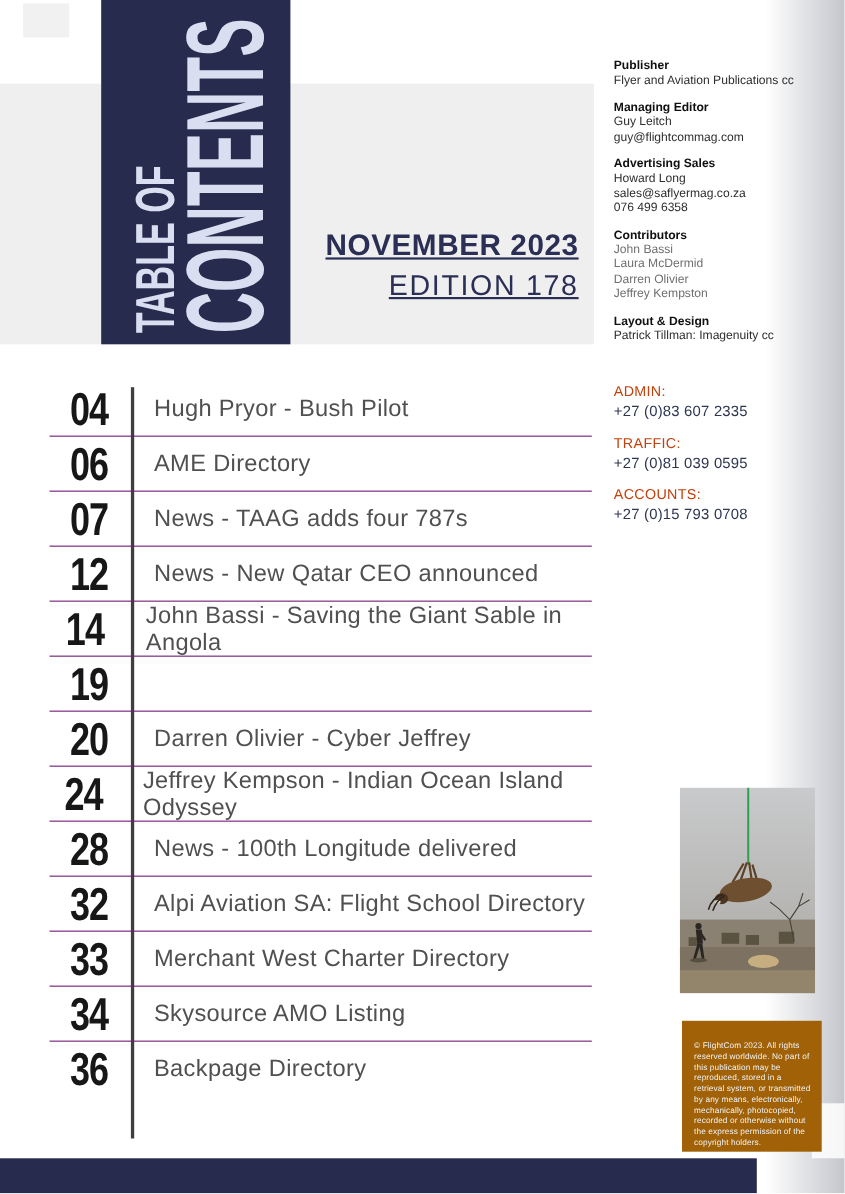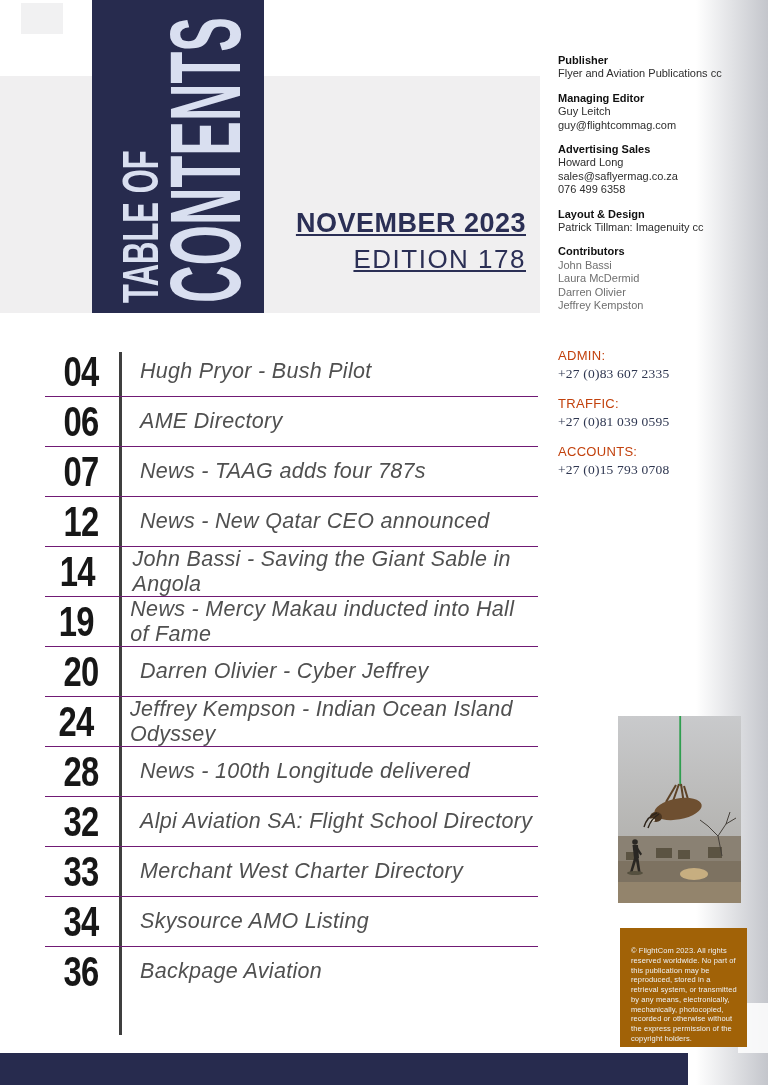--- a/index.html
+++ b/index.html
@@ -29,29 +29,29 @@
   
   .masthead{position:absolute;left:558px;top:54px;width:185px;font-size:11px;line-height:1.22;}
   .m-group{margin-bottom:11px;}
   .m-label{font-weight:bold;color:#101010;}
   .m-line{color:#2d2d2d;}
   .m-group.muted .m-line{color:#6f6f6f;}
 
   
   .contacts{position:absolute;left:558px;top:348px;width:185px;}
   .c-label{font-size:13px;color:#c2410c;letter-spacing:0.3px;margin-bottom:3px;}
-  .c-number{font-size:13.5px;color:#2e3650;margin-bottom:14px;letter-spacing:0.2px;font-family:Liberation Serif, serif;}
+  .c-number{font-size:13.5px;color:#2e3650;margin-bottom:14px;letter-spacing:0.2px;}
 
   
   .toc{position:absolute;left:45px;top:347px;width:493px;}
   .toc-row{height:49px;display:flex;align-items:center;border-bottom:1px solid #701a75;}
   .toc-row:last-child{border-bottom:none;}
   .toc-page{width:72px;text-align:center;font-weight:bold;font-size:42px;color:#171717;
         transform:scaleX(0.78);letter-spacing:-1px;}
-  .toc-title{margin-left:23px;font-size:21.5px;color:#505050;letter-spacing:0.3px;font-style:italic;}
+  .toc-title{margin-left:23px;font-size:21.5px;color:#505050;letter-spacing:0.3px;}
   .toc-vline{position:absolute;left:119px;top:352px;width:3px;height:683px;background:#3f3f3f;}
 
   
   .photo{position:absolute;left:618px;top:716px;width:123px;height:187px;}
   .photo svg{display:block;}
 
   
   .copyright-box{position:absolute;left:620px;top:928px;width:127px;height:119px;background:#a16207;
         box-sizing:border-box;padding:18px 9px 0 11px;}
   .copyright-text{color:#eef1f5;font-size:7.5px;line-height:1.3;letter-spacing:0.1px;}
@@ -85,31 +85,31 @@
       <div class="m-label">Managing Editor</div>
       <div class="m-line">Guy Leitch</div>
       <div class="m-line">guy@flightcommag.com</div>
     </div>
     <div class="m-group">
       <div class="m-label">Advertising Sales</div>
       <div class="m-line">Howard Long</div>
       <div class="m-line">sales@saflyermag.co.za</div>
       <div class="m-line">076 499 6358</div>
     </div>
-    <div class="m-group">
-      <div class="m-label">Layout &amp; Design</div>
-      <div class="m-line">Patrick Tillman: Imagenuity cc</div>
-    </div>
     <div class="m-group muted">
       <div class="m-label">Contributors</div>
       <div class="m-line">John Bassi</div>
       <div class="m-line">Laura McDermid</div>
       <div class="m-line">Darren Olivier</div>
       <div class="m-line">Jeffrey Kempston</div>
     </div>
+    <div class="m-group">
+      <div class="m-label">Layout &amp; Design</div>
+      <div class="m-line">Patrick Tillman: Imagenuity cc</div>
+    </div>
   </div>
 
   <div class="contacts">
     <div>
       <div class="c-label">ADMIN:</div>
       <div class="c-number">+27 (0)83 607 2335</div>
     </div>
     <div>
       <div class="c-label">TRAFFIC:</div>
       <div class="c-number">+27 (0)81 039 0595</div>
@@ -138,21 +138,20 @@
     <div class="toc-row">
       <div class="toc-page">12</div>
       <div class="toc-title">News - New Qatar CEO announced</div>
     </div>
     <div class="toc-row">
       <div class="toc-page">14</div>
       <div class="toc-title">John Bassi - Saving the Giant Sable in Angola</div>
     </div>
     <div class="toc-row">
       <div class="toc-page">19</div>
-      <div class="toc-title">News - Mercy Makau inducted into Hall of Fame</div>
     </div>
     <div class="toc-row">
       <div class="toc-page">20</div>
       <div class="toc-title">Darren Olivier - Cyber Jeffrey</div>
     </div>
     <div class="toc-row">
       <div class="toc-page">24</div>
       <div class="toc-title">Jeffrey Kempson - Indian Ocean Island Odyssey</div>
     </div>
     <div class="toc-row">
@@ -166,21 +165,21 @@
     <div class="toc-row">
       <div class="toc-page">33</div>
       <div class="toc-title">Merchant West Charter Directory</div>
     </div>
     <div class="toc-row">
       <div class="toc-page">34</div>
       <div class="toc-title">Skysource AMO Listing</div>
     </div>
     <div class="toc-row">
       <div class="toc-page">36</div>
-      <div class="toc-title">Backpage Aviation</div>
+      <div class="toc-title">Backpage Directory</div>
     </div>
   </div>
 
   <div class="photo">
     <svg width="123" height="187" viewBox="0 0 123 187" xmlns="http://www.w3.org/2000/svg">
       <defs>
         <linearGradient id="sky" x1="0" y1="0" x2="0" y2="1">
           <stop offset="0" stop-color="#c9cacc"></stop>
           <stop offset="1" stop-color="#b3b2af"></stop>
         </linearGradient>

